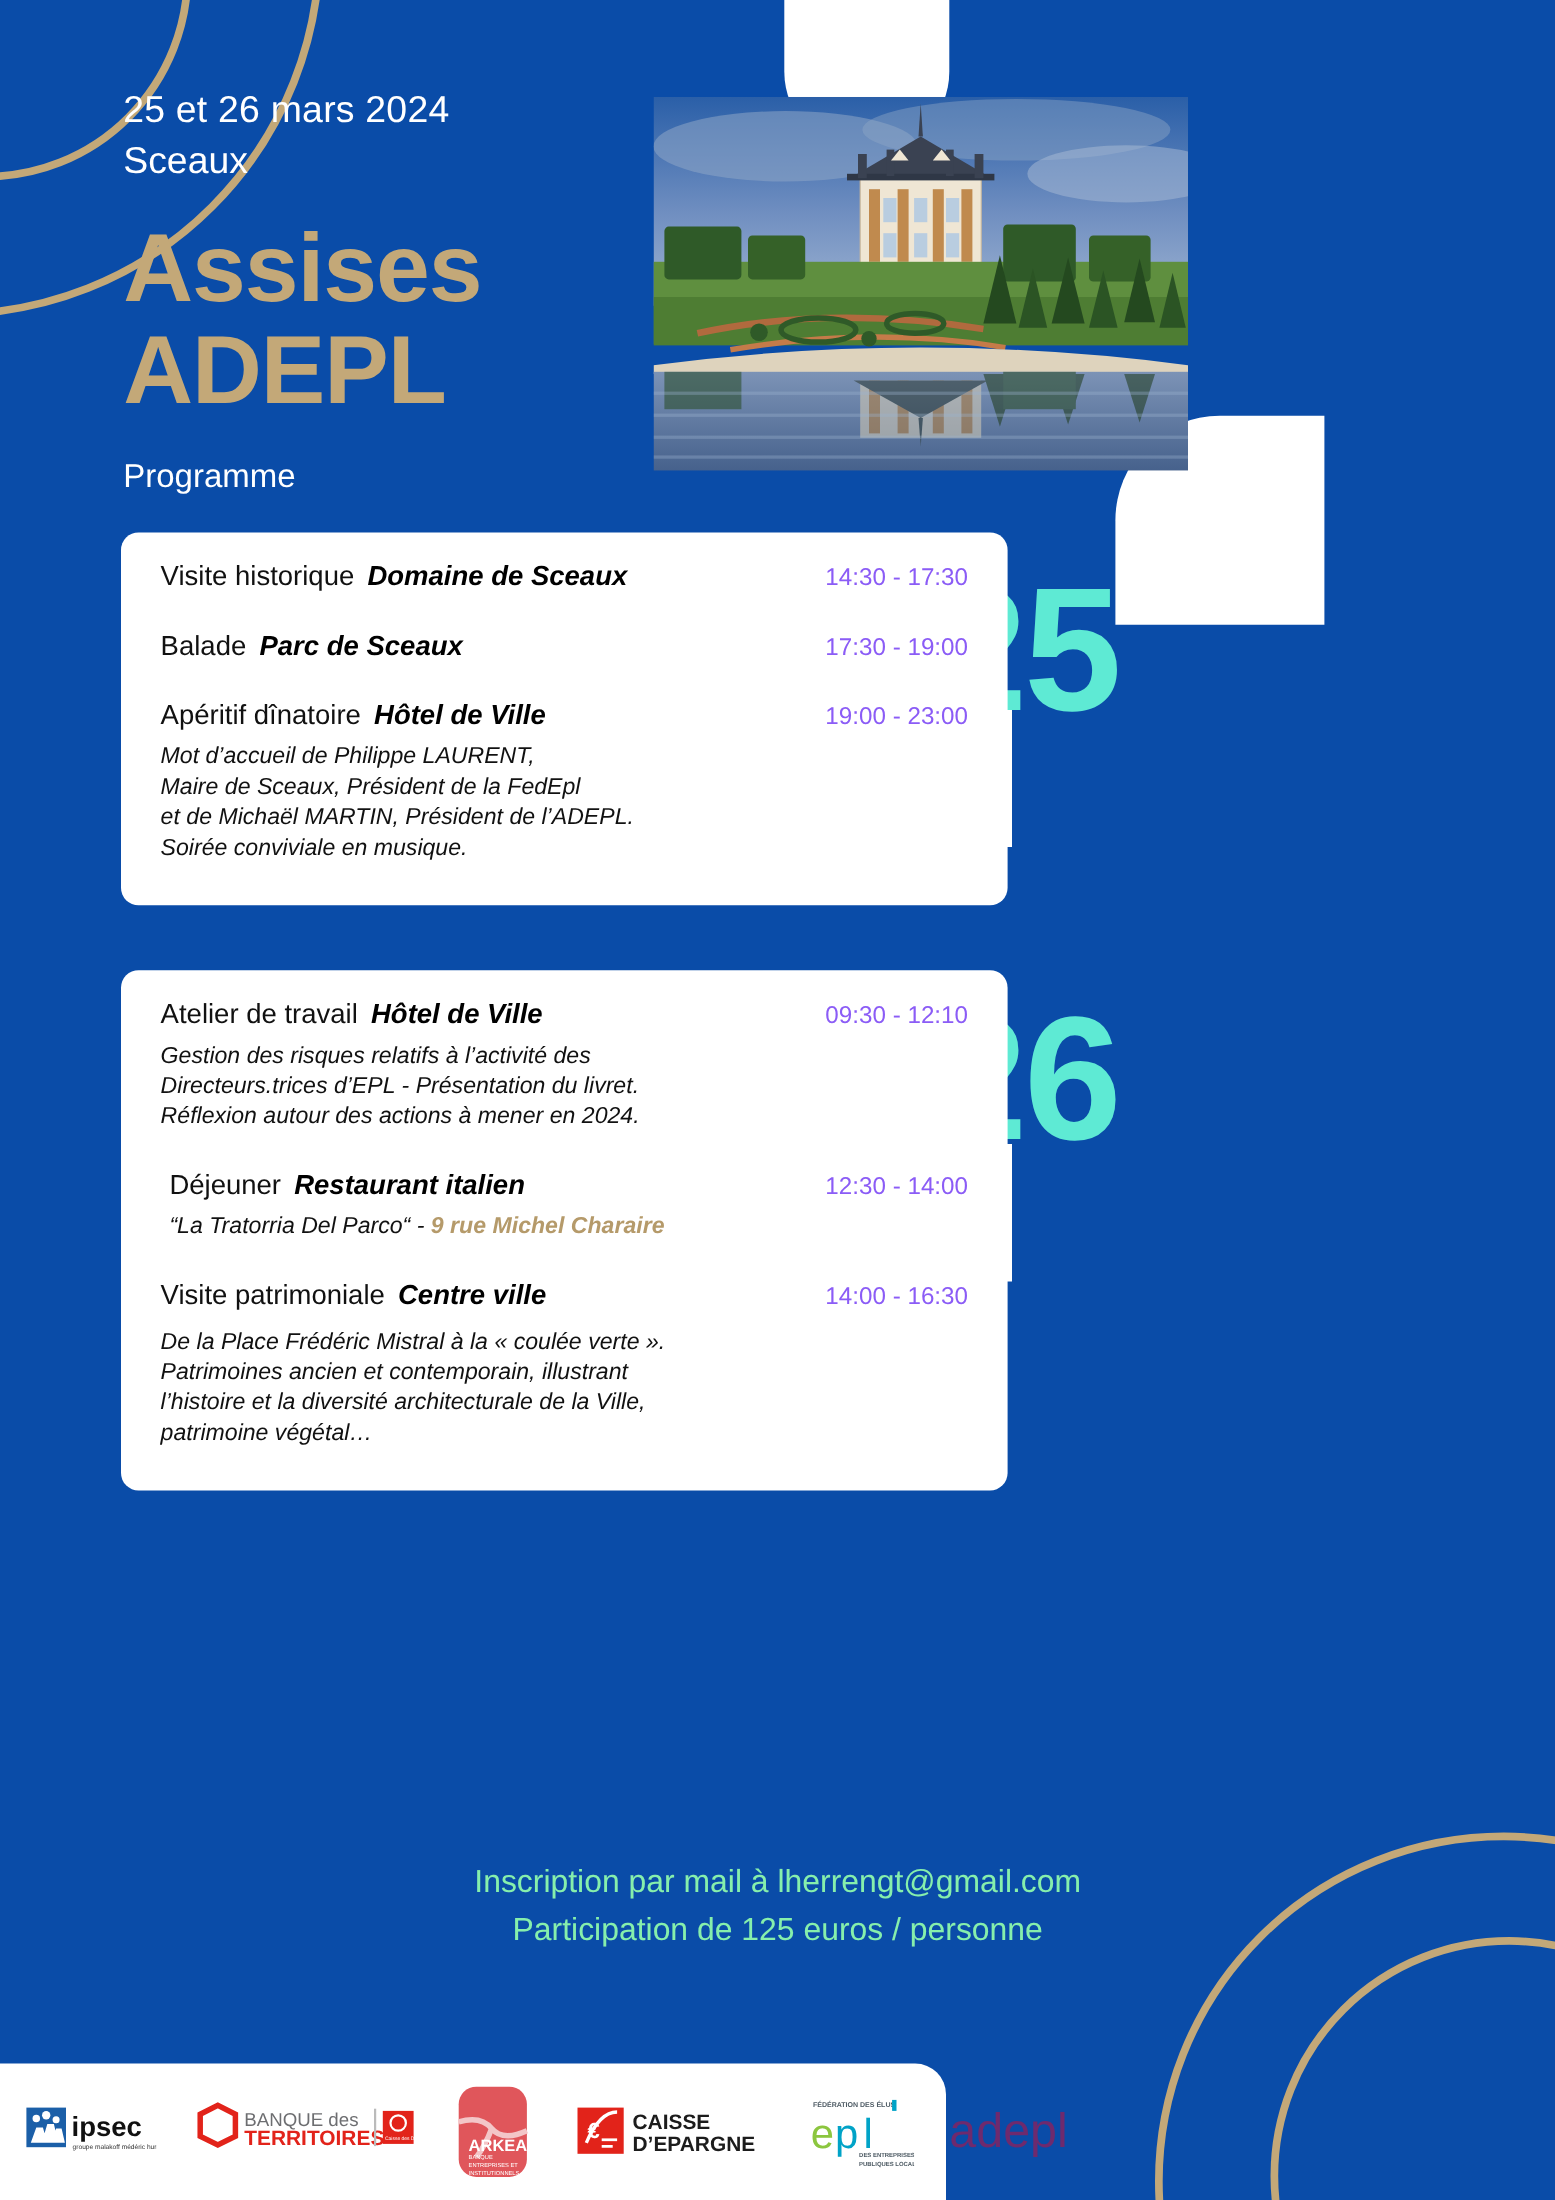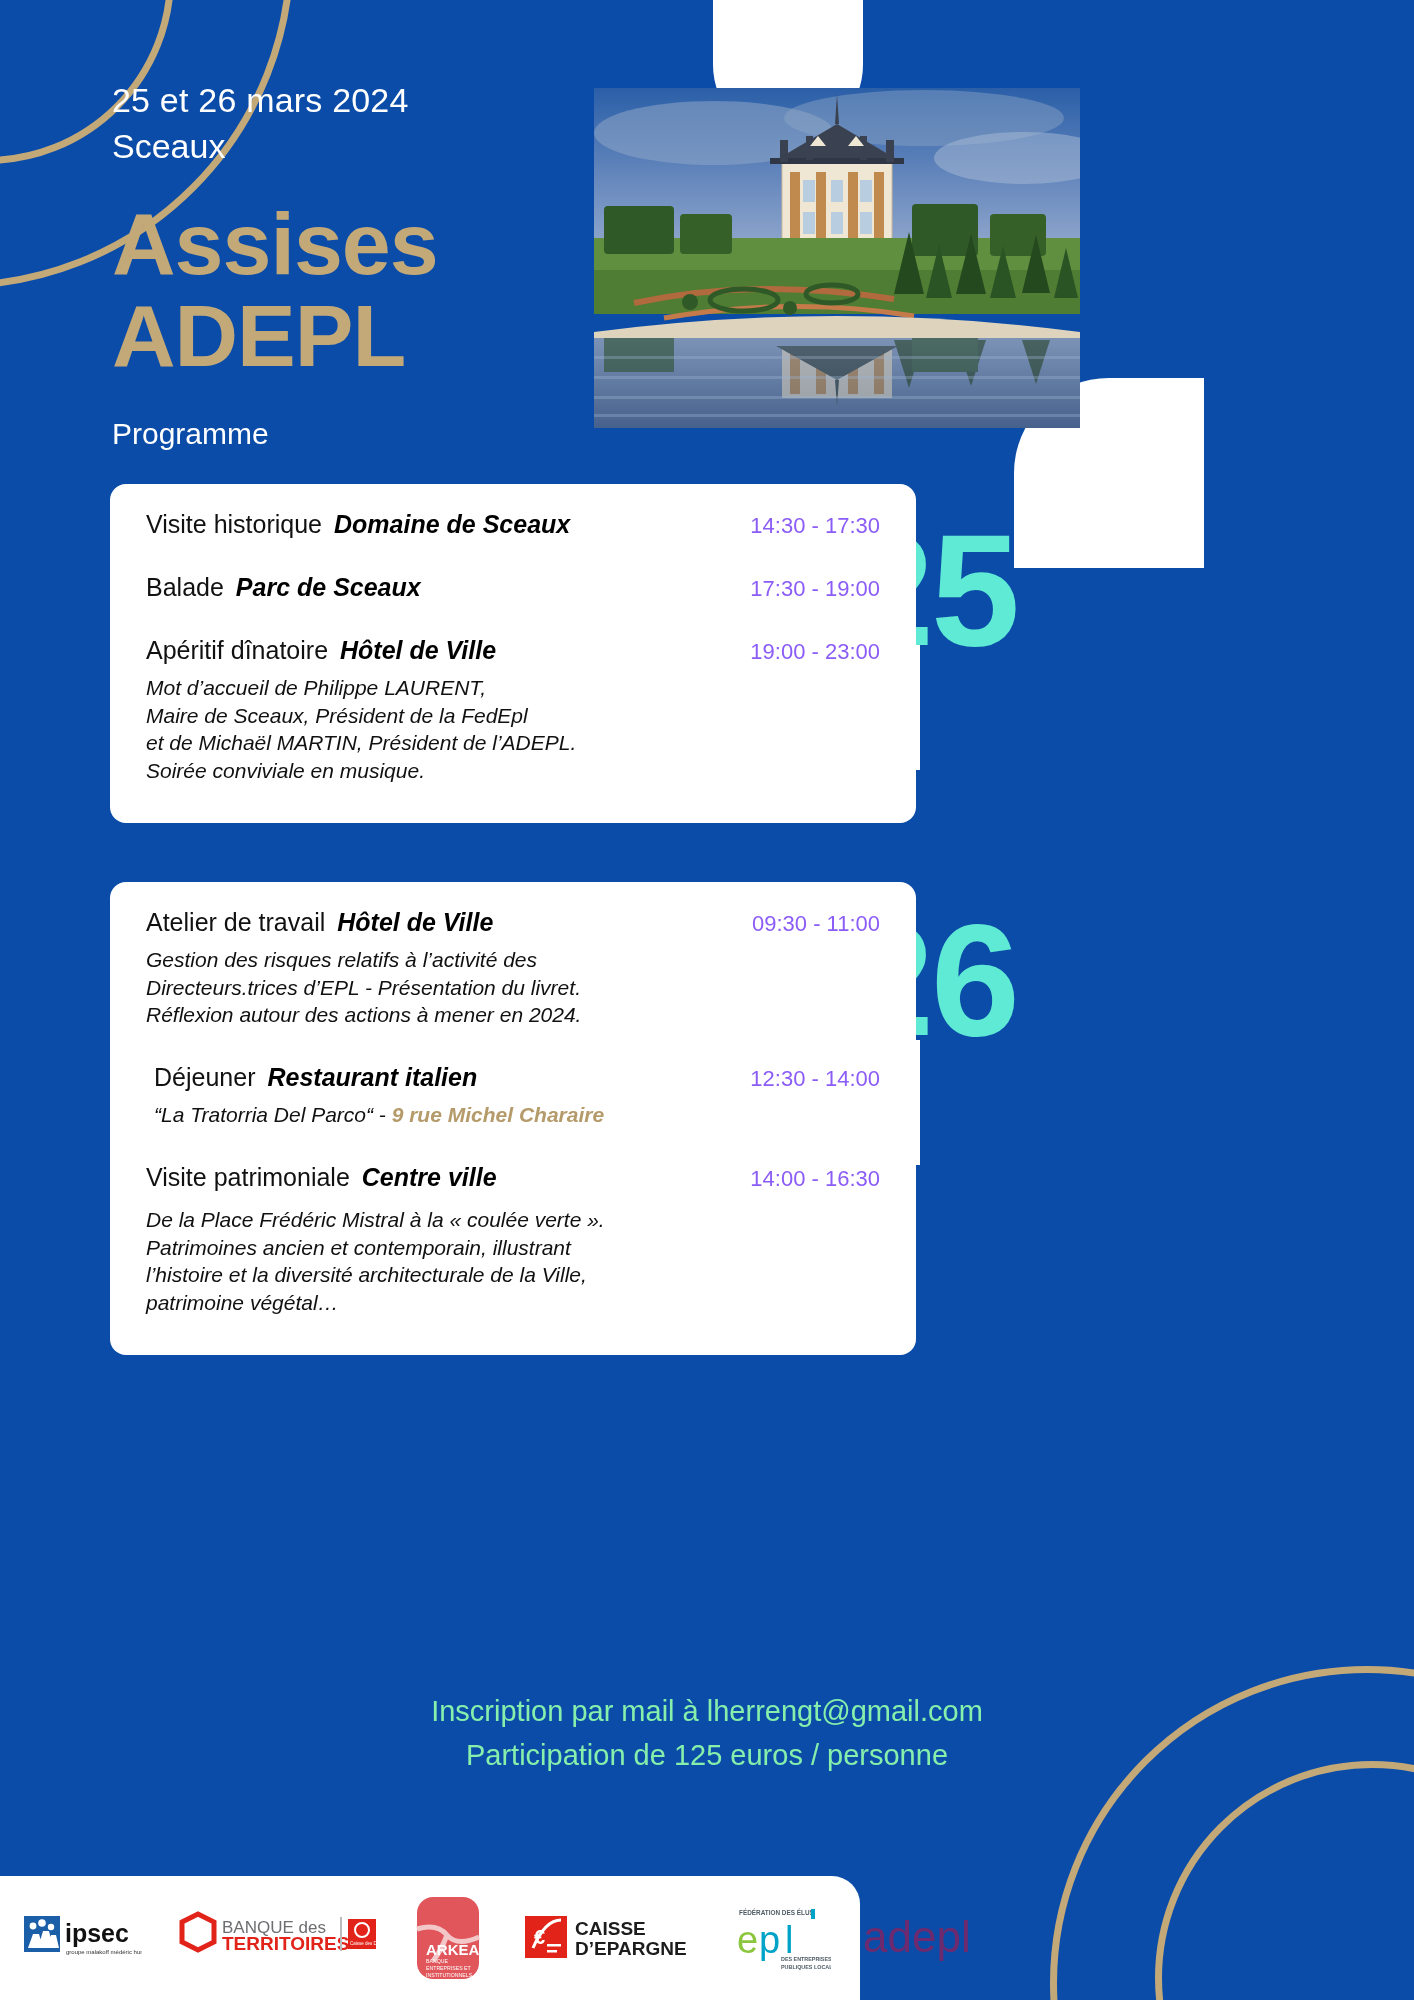--- a/index.html
+++ b/index.html
@@ -292,21 +292,21 @@
     </div>
 
   </div>
 
   <div class="card c2">
 
     <div class="entry">
       <div class="entry-head">
         <span class="ev-label">Atelier de travail</span>
         <span class="ev-place">Hôtel de Ville</span>
-        <span class="ev-time">09:30 - 11:00</span>
+        <span class="ev-time">09:30 - 12:10</span>
       </div>
       <div class="ev-desc">
         <div>Gestion des risques relatifs à l’activité des</div>
         <div>Directeurs.trices d’EPL - Présentation du livret.</div>
         <div>Réflexion autour des actions à mener en 2024.</div>
       </div>
     </div>
 
     <div class="entry indent" style="margin-top:34px;">
       <div class="entry-head">

